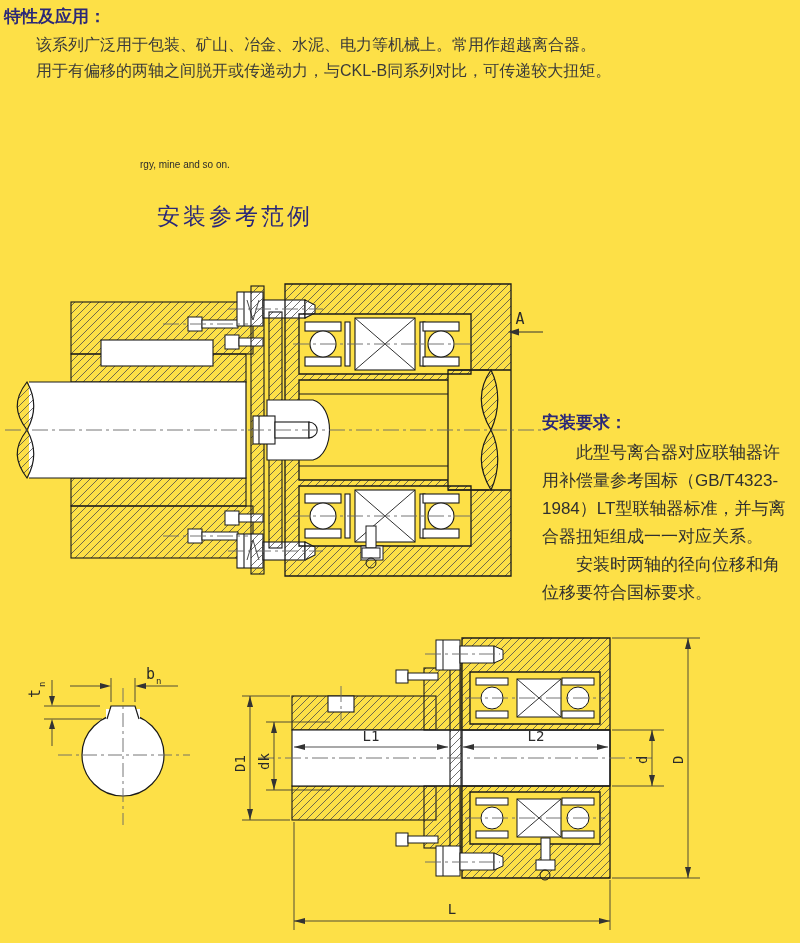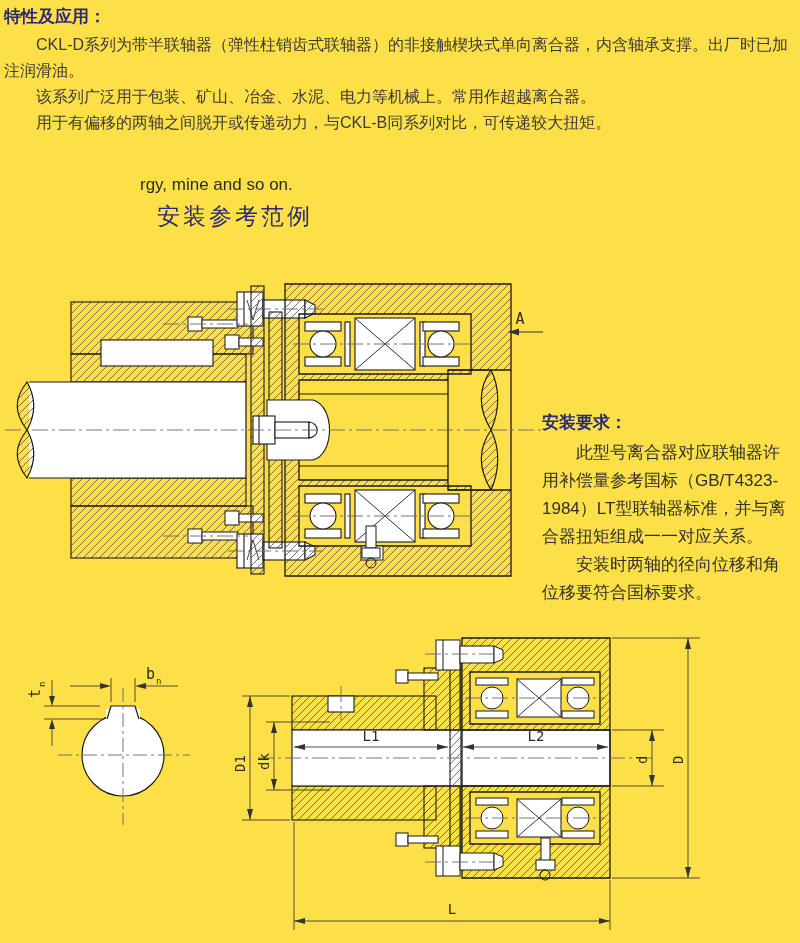--- a/index.html
+++ b/index.html
@@ -2,39 +2,38 @@
 <html><head>
 <meta charset="utf-8">
 <style>
   html,body{margin:0;padding:0;}
   body{width:800px;height:943px;background:#ffffff;font-family:"Liberation Sans",sans-serif;}
   .page{position:relative;width:800px;height:943px;background:#fde047;overflow:hidden;padding-left:16px;}
   .features{position:absolute;left:4px;top:5px;width:794px;}
   .features h2{margin:0 0 3px 0;font-size:17px;line-height:24px;font-weight:bold;color:#2b2878;}
   .features p{margin:0;font-size:16px;line-height:26px;color:#3a3a3a;}
   .features p.ind{text-indent:2em;}
-  .eng-frag{position:absolute;left:140px;top:159px;font-size:17px;color:#2b2b2b;margin-top:16px;}
+  .eng-frag{position:absolute;left:140px;top:159px;font-size:10px;color:#2b2b2b;}
   .title-zh{position:absolute;left:157px;top:201px;font-size:23px;font-weight:normal;color:#2b2878;letter-spacing:3px;}
   .title-en{position:absolute;left:452px;top:203px;font-size:22px;font-weight:bold;color:#2b2878;letter-spacing:0.5px;}
   .install{position:absolute;left:542px;top:398px;width:252px;margin-top:13px;}
   .install h3{margin:0 0 4px 0;font-size:17px;line-height:24px;font-weight:bold;color:#2b2878;}
   .install p{margin:0;font-size:17px;line-height:28px;color:#303030;text-indent:2em;}
   svg{position:absolute;}
   #top-drawing{left:3px;top:262px;}
   #bottom-drawing{left:0px;top:590px;}
   svg text{font-family:"DejaVu Sans Mono","Liberation Mono",monospace;fill:#2a2a2a;}
 </style>
 </head>
 <body>
 
 <div class="page">
 
   <div class="features">
     <h2>特性及应用：</h2>
-    <p class="ind">CKL-D系列为带半联轴器（弹性柱销齿式联轴器）的非接触楔块式单向离合器，内含轴承支撑。出厂时已加注润滑油。</p>
     <p class="ind">该系列广泛用于包装、矿山、冶金、水泥、电力等机械上。常用作超越离合器。</p>
     <p class="ind">用于有偏移的两轴之间脱开或传递动力，与CKL-B同系列对比，可传递较大扭矩。</p>
   </div>
 
   <div class="eng-frag">rgy, mine and so on.</div>
   <div class="title-zh">安装参考范例</div>
 
   <svg id="top-drawing" width="545" height="330" viewBox="0 0 545 330">
     <defs>
       <pattern id="hp" patternUnits="userSpaceOnUse" width="8" height="8">

